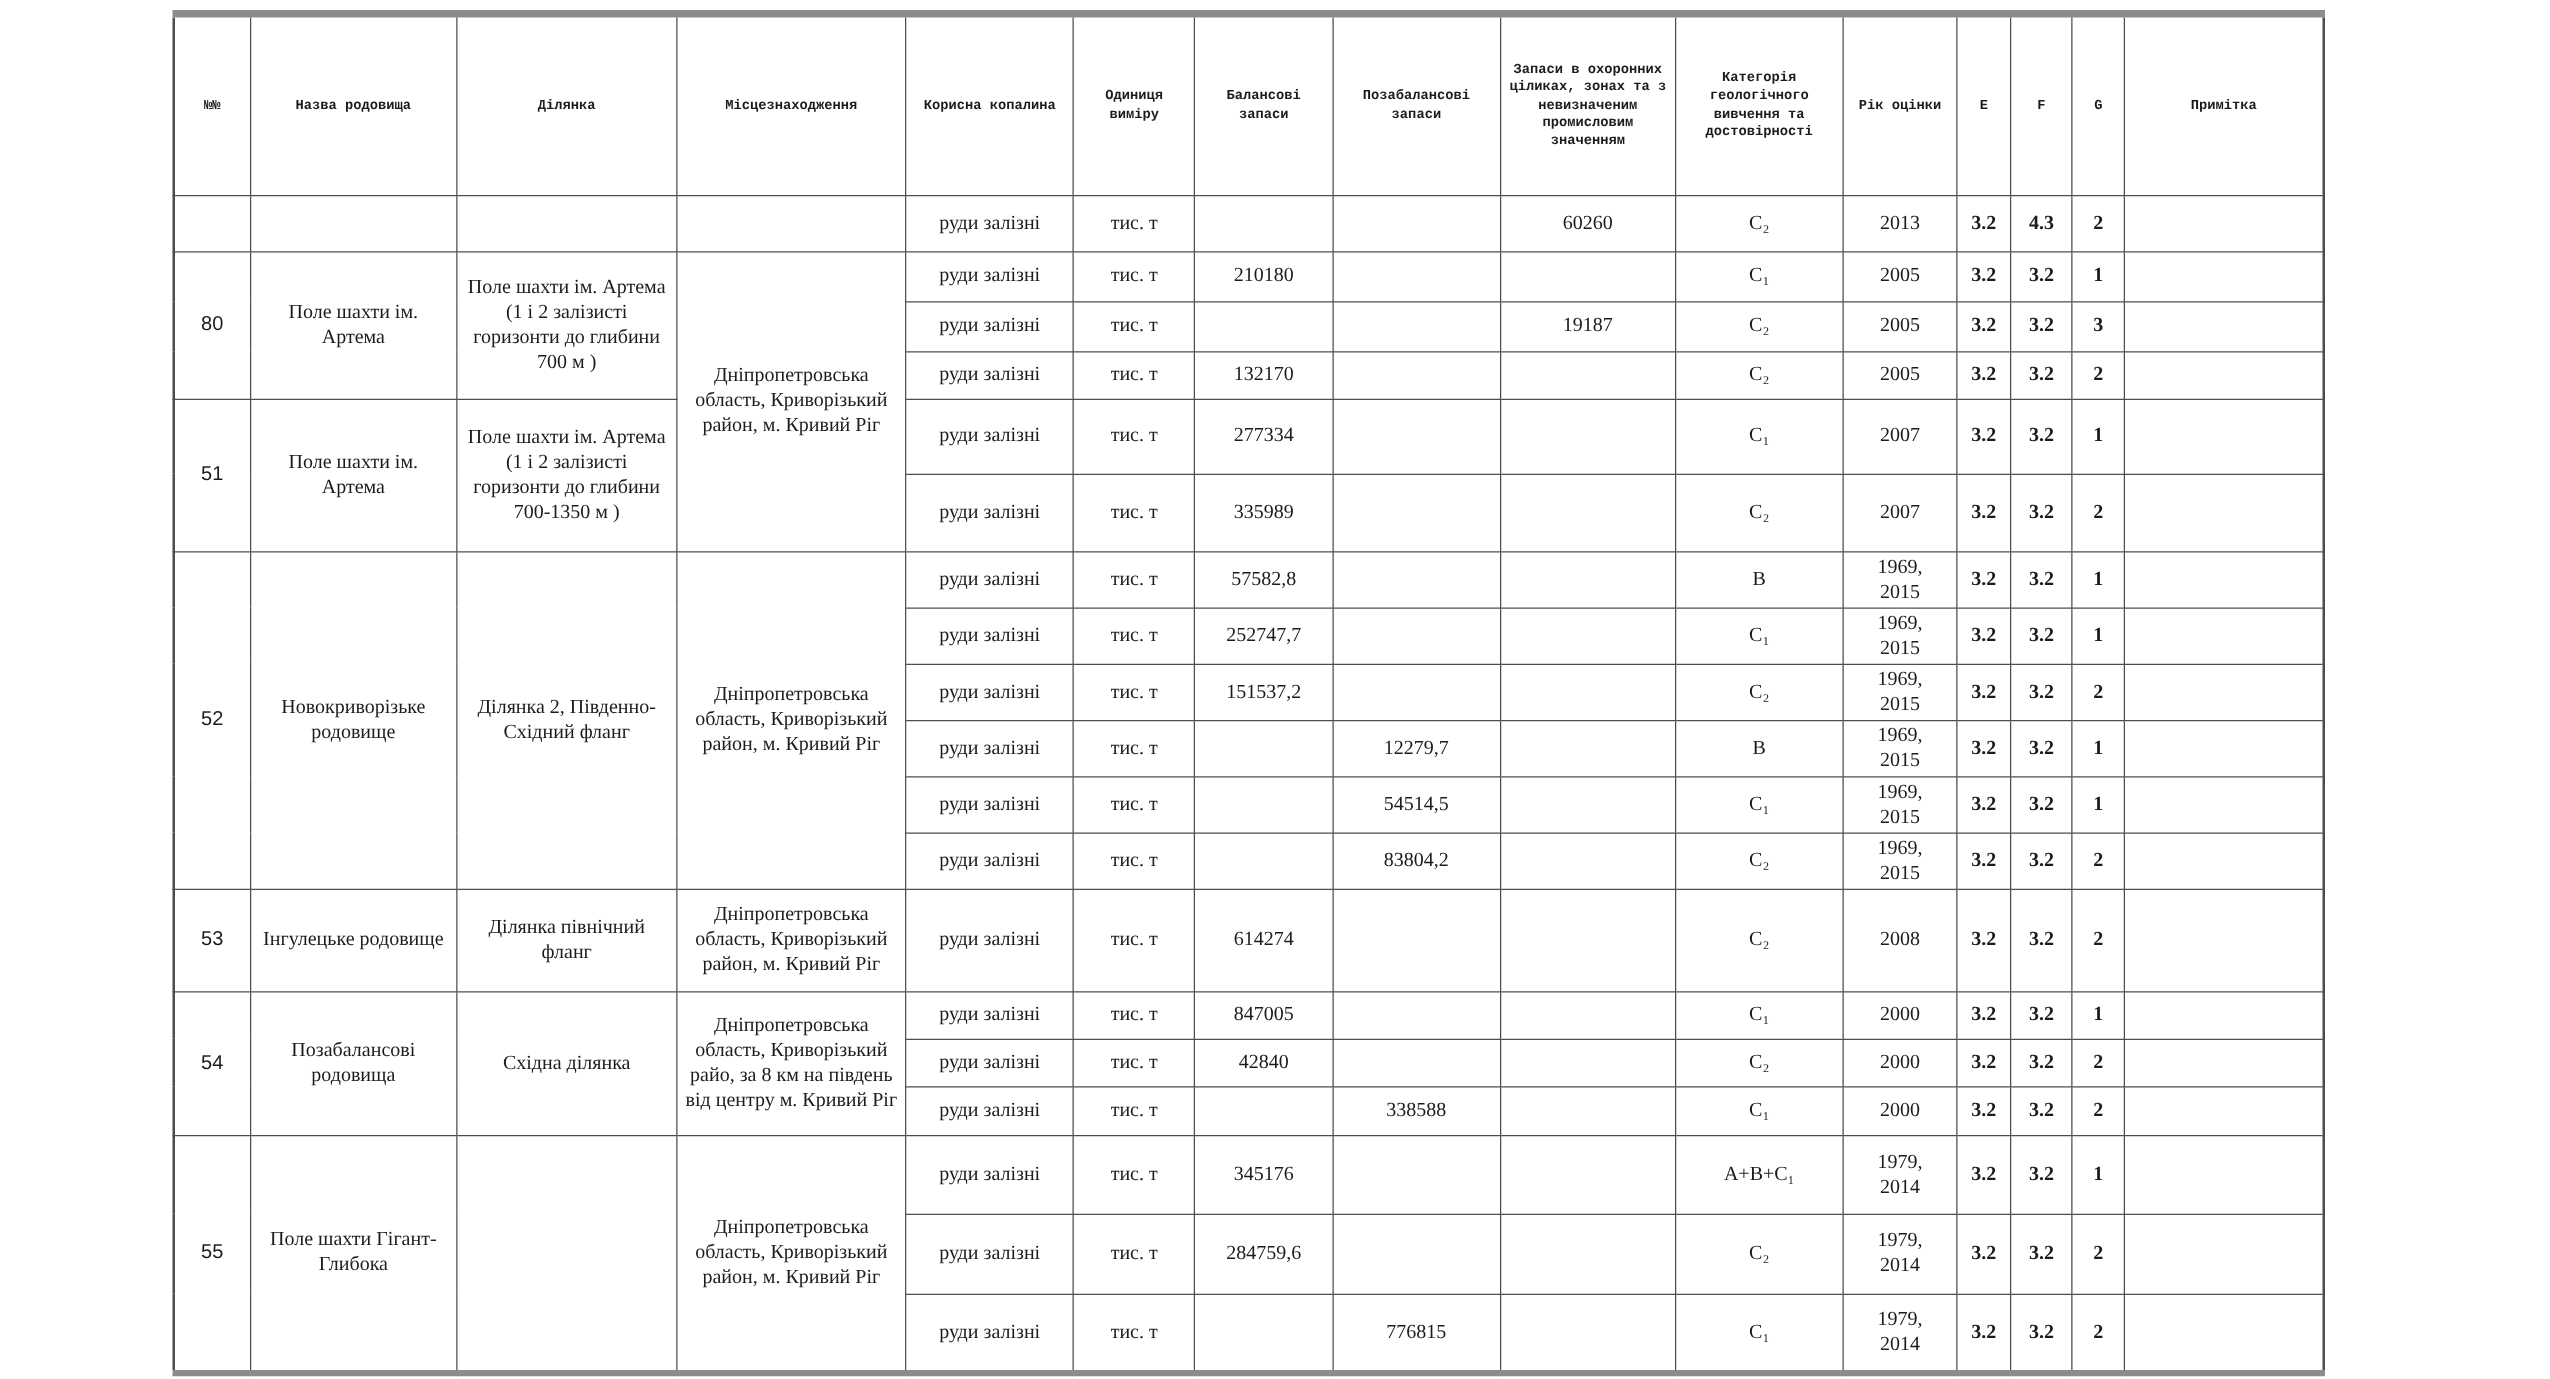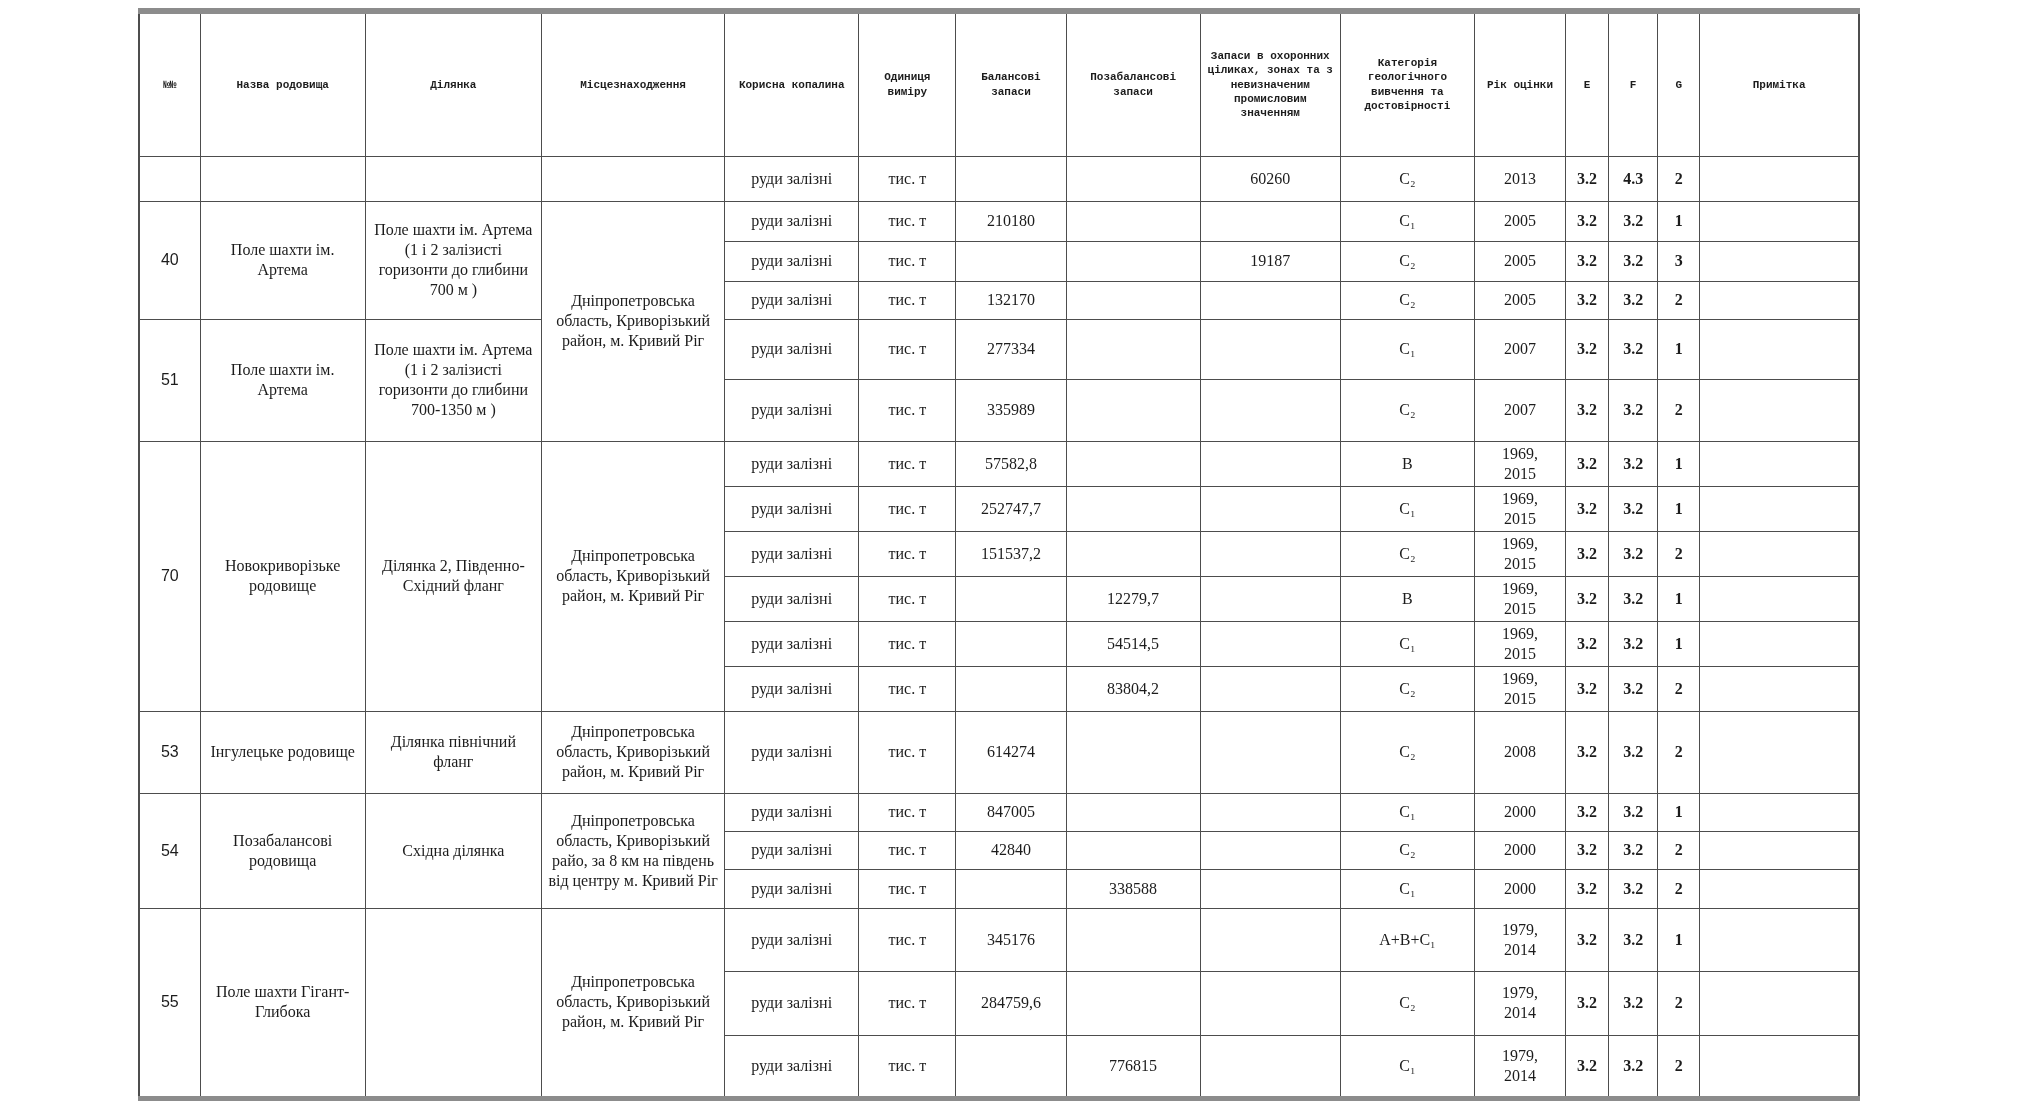--- a/index.html
+++ b/index.html
@@ -102,21 +102,21 @@
           <td class="col-offbal"></td>
           <td class="col-protect">60260</td>
           <td class="col-cat">C₂</td>
           <td class="col-year">2013</td>
           <td class="col-e">3.2</td>
           <td class="col-f">4.3</td>
           <td class="col-g">2</td>
           <td class="col-note"></td>
         </tr>
         <tr style="height: 40px;">
-          <td class="col-num" rowspan="3">40</td>
+          <td class="col-num" rowspan="3">80</td>
           <td class="col-name" rowspan="3">Поле шахти ім. Артема</td>
           <td class="col-area" rowspan="3">Поле шахти ім. Артема (1 і 2 залізисті горизонти до глибини 700 м )</td>
           <td class="col-loc" rowspan="5">Дніпропетровська область, Криворізький район, м. Кривий Ріг</td>
           <td class="col-mineral">руди залізні</td>
           <td class="col-unit">тис. т</td>
           <td class="col-balance">210180</td>
           <td class="col-offbal"></td>
           <td class="col-protect"></td>
           <td class="col-cat">C₁</td>
           <td class="col-year">2005</td>
@@ -174,21 +174,21 @@
           <td class="col-offbal"></td>
           <td class="col-protect"></td>
           <td class="col-cat">C₂</td>
           <td class="col-year">2007</td>
           <td class="col-e">3.2</td>
           <td class="col-f">3.2</td>
           <td class="col-g">2</td>
           <td class="col-note"></td>
         </tr>
         <tr style="height: 44px;">
-          <td class="col-num" rowspan="6">70</td>
+          <td class="col-num" rowspan="6">52</td>
           <td class="col-name" rowspan="6">Новокриворізьке родовище</td>
           <td class="col-area" rowspan="6">Ділянка 2, Південно-Східний фланг</td>
           <td class="col-loc" rowspan="6">Дніпропетровська область, Криворізький район, м. Кривий Ріг</td>
           <td class="col-mineral">руди залізні</td>
           <td class="col-unit">тис. т</td>
           <td class="col-balance">57582,8</td>
           <td class="col-offbal"></td>
           <td class="col-protect"></td>
           <td class="col-cat">B</td>
           <td class="col-year">1969,

